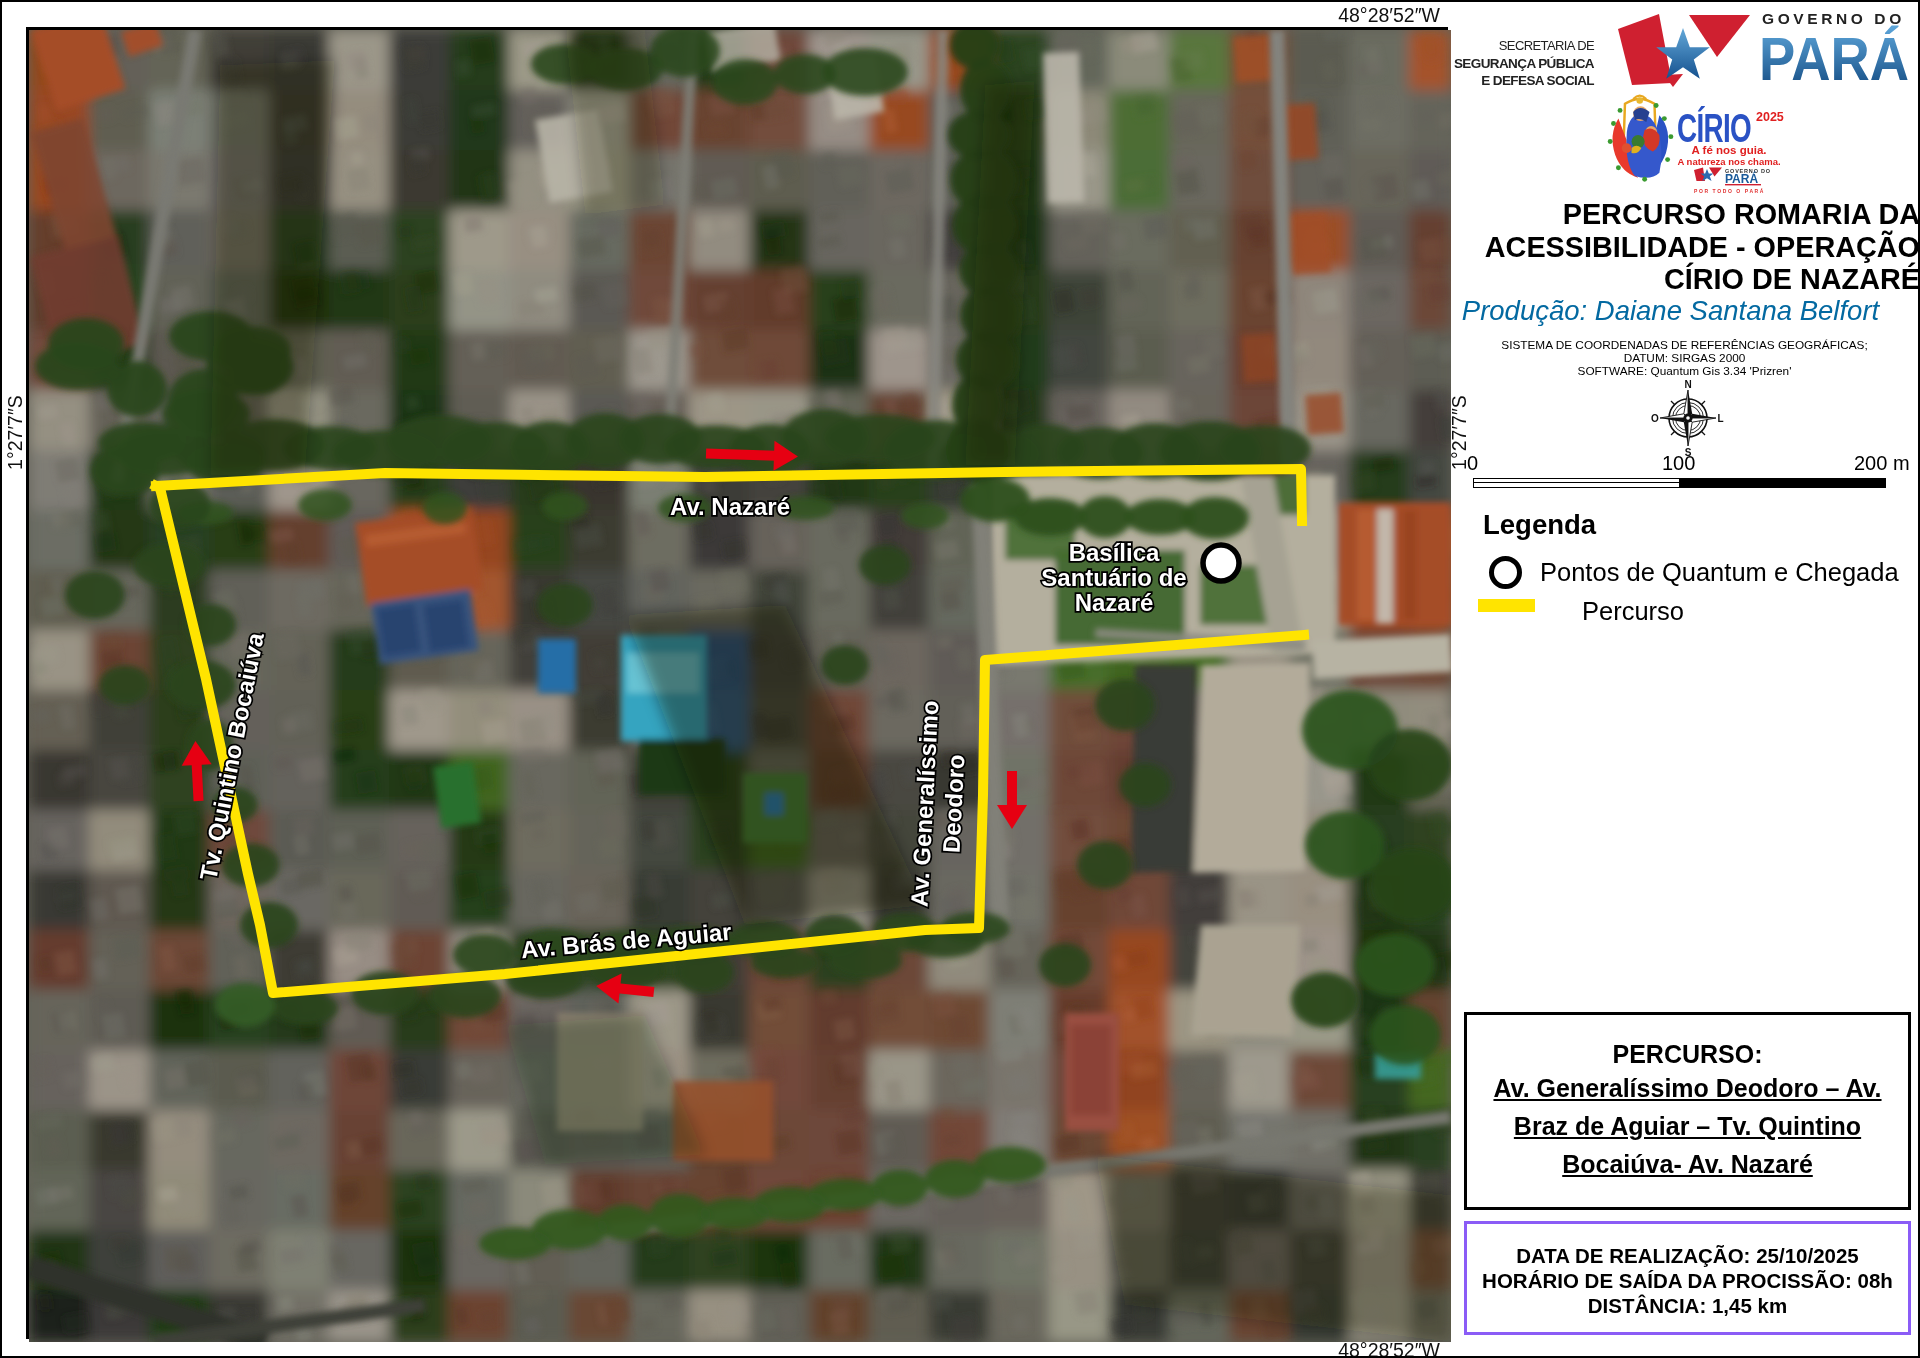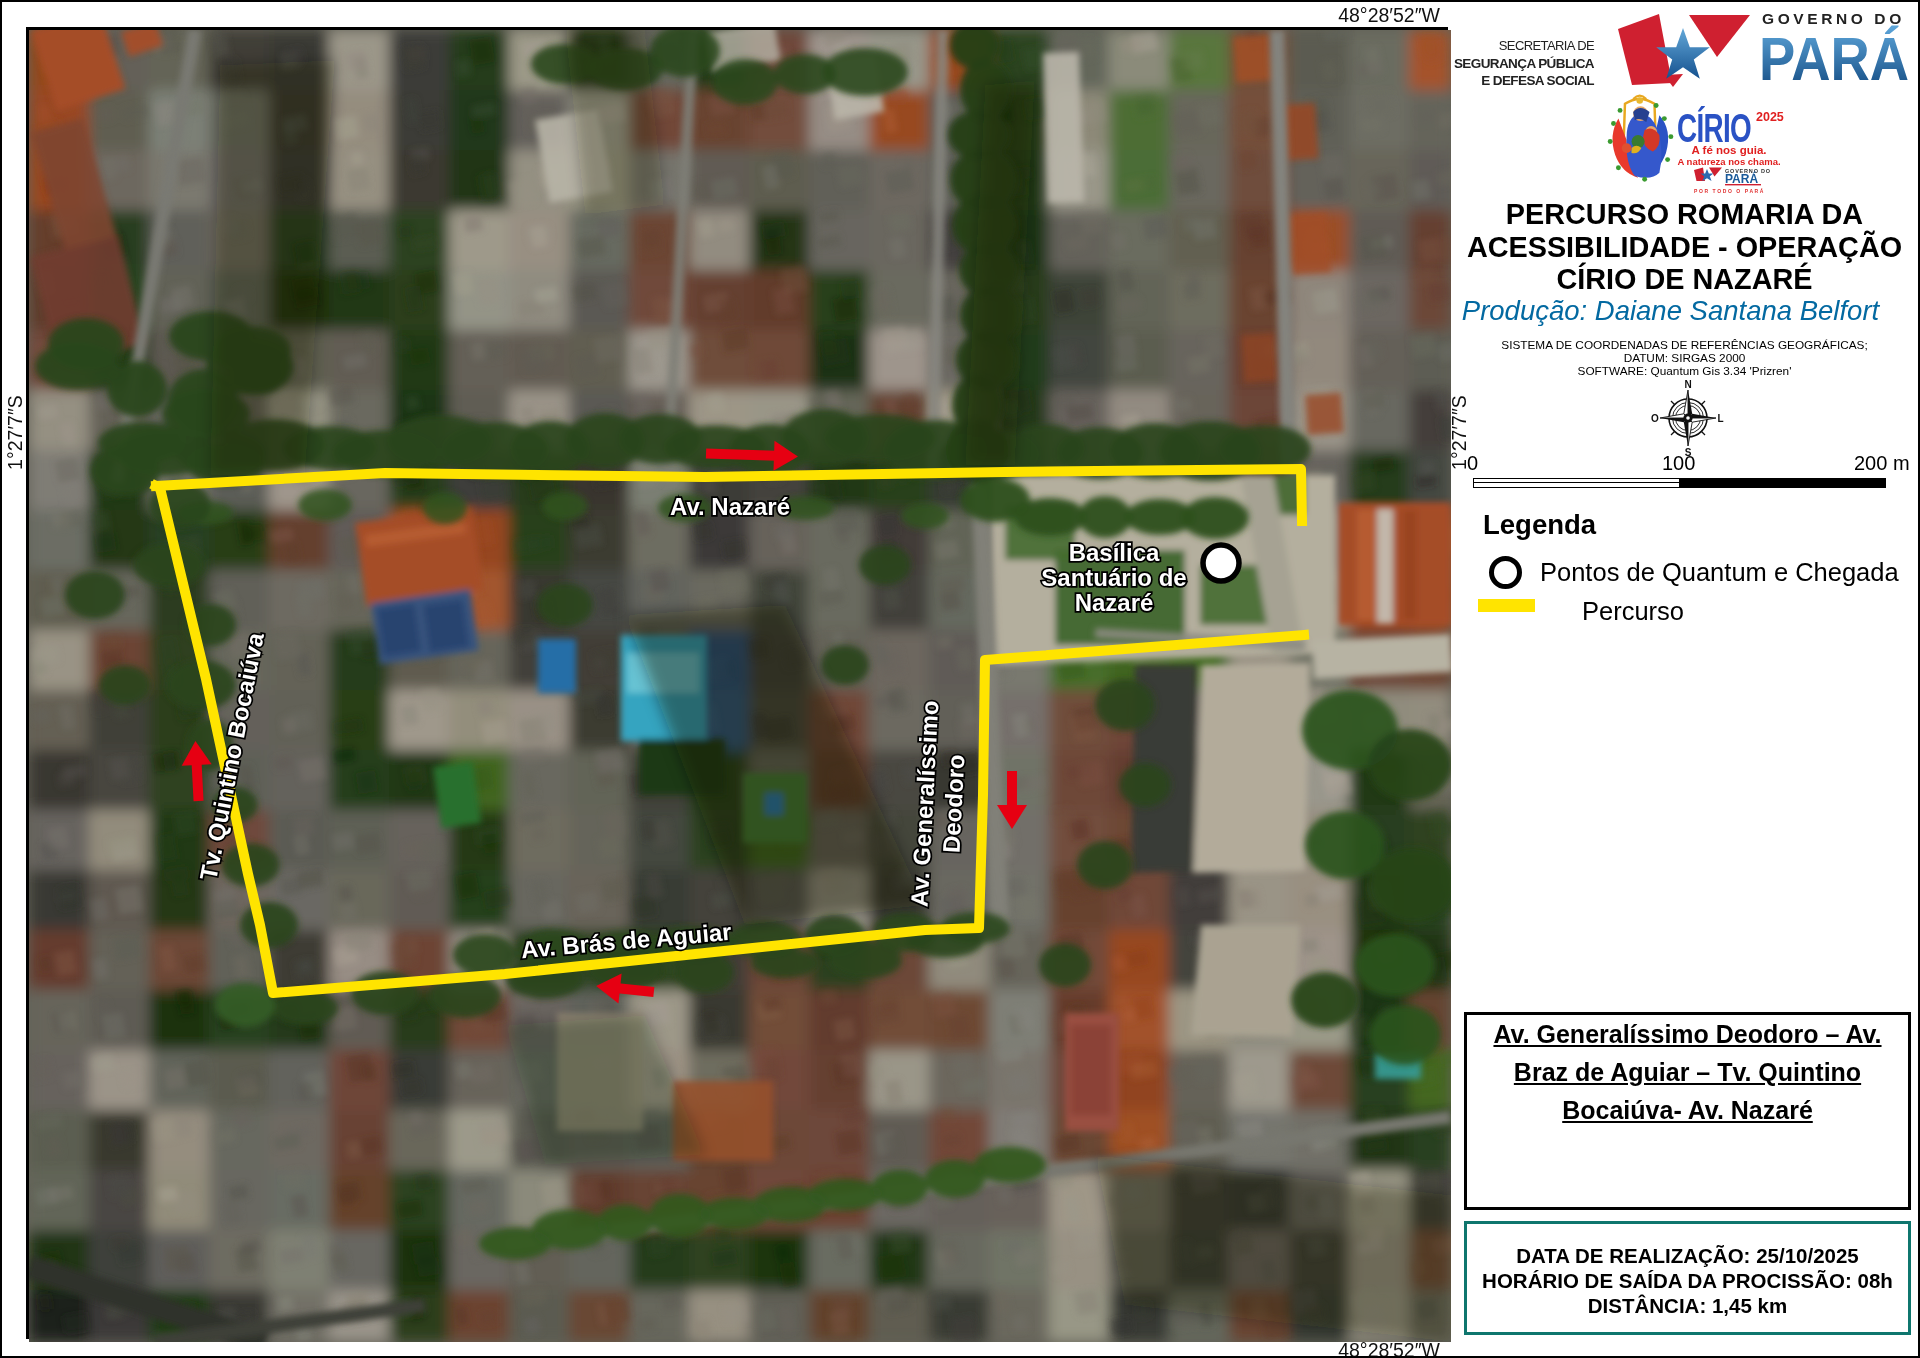--- a/index.html
+++ b/index.html
@@ -8,31 +8,31 @@
 .coordtop { top:2px; left:1248px; width:190px; text-align:right; font-size:19.5px; color:#111; }
 .coordbot { top:1337px; left:1248px; width:190px; text-align:right; font-size:19.5px; color:#111; }
 .coordleft { top:419px; left:-31px; width:88px; text-align:center; font-size:19.5px; color:#111;
   transform:rotate(-90deg); }
 .coordright { width:88px; text-align:center; font-size:19.5px; color:#111;
   transform:rotate(-90deg); top:419px; left:1413px; }
 .sec { top:35px; left:1360px; width:232px; text-align:right; font-size:13px; letter-spacing:-0.6px; color:#222; line-height:17.5px; }
 .sec b { font-size:13.5px; }
 .govdo { top:8px; left:1760px; font-size:15.5px; font-weight:bold;
   color:#222; letter-spacing:3.6px; white-space:nowrap; }
-.title { top:196px; left:1447px; width:471px; text-align:center; font-weight:bold; font-size:28.8px;
+.title { top:196px; left:1447px; width:471px; text-align:right; font-weight:bold; font-size:28.8px;
   line-height:32.5px; color:#000; }
 .prod { top:293px; left:1433px; width:471px; text-align:center; font-style:italic; font-size:27.5px; color:#0369a1; }
 .small { top:337px; left:1447px; width:471px; text-align:center; font-size:11.8px; color:#000; line-height:13.1px; }
 .scl { top:450px; font-size:20px; color:#000; }
 .legend-h { top:507px; left:1481px; font-size:27.5px; font-weight:bold; color:#000; }
 .leg1 { top:556px; left:1538px; font-size:25.5px; color:#000; }
 .leg2 { top:595px; left:1580px; font-size:25.5px; color:#000; }
 .pbox { left:1462px; top:1010px; width:447px; height:198px; border:3px solid #000; text-align:center;
   font-weight:bold; font-size:25px; color:#000; }
-.dbox { left:1462px; top:1219px; width:447px; height:114px; border:3px solid #0f766e; text-align:center;
+.dbox { left:1462px; top:1219px; width:447px; height:114px; border:3px solid #8b5cf6; text-align:center;
   font-weight:bold; font-size:20.5px; color:#000; line-height:25px; white-space:nowrap; }
 </style></head><body>
 <div class="abs map"><svg width="1422" height="1312" viewBox="24 25 1422 1312">
 <defs>
 <filter id="bl" x="-3%" y="-3%" width="106%" height="106%">
           <feGaussianBlur stdDeviation="7"></feGaussianBlur>
         </filter>
 <filter id="bl2" x="-5%" y="-5%" width="110%" height="110%">
           <feGaussianBlur stdDeviation="3"></feGaussianBlur>
         </filter>
@@ -1958,16 +1958,17 @@
   <div style="position:absolute; right:0; top:0; width:206px; height:100%; background:#000;"></div>
 </div>
 
 <div class="abs legend-h">Legenda</div>
 <div class="abs" style="top:554px; left:1487px; width:33px; height:33px; border:5.5px solid #000; border-radius:50%; background:#fff;"></div>
 <div class="abs leg1">Pontos de Quantum e Chegada</div>
 <div class="abs" style="top:597px; left:1476px; width:57px; height:13px; background:#ffe400;"></div>
 <div class="abs leg2">Percurso</div>
 
 <div class="abs pbox">
+    <div style="margin-top:25px;">PERCURSO:</div>
 <div style="line-height:38px;text-decoration:underline;">Av. Generalíssimo Deodoro – Av.<br>Braz de Aguiar – Tv. Quintino<br>Bocaiúva- Av. Nazaré</div>
   </div>
 <div class="abs dbox">
     <div style="margin-top:19px;">DATA DE REALIZAÇÃO: 25/10/2025<br>HORÁRIO DE SAÍDA DA PROCISSÃO: 08h<br>DISTÂNCIA: 1,45 km</div>
   </div>
 </body></html>

